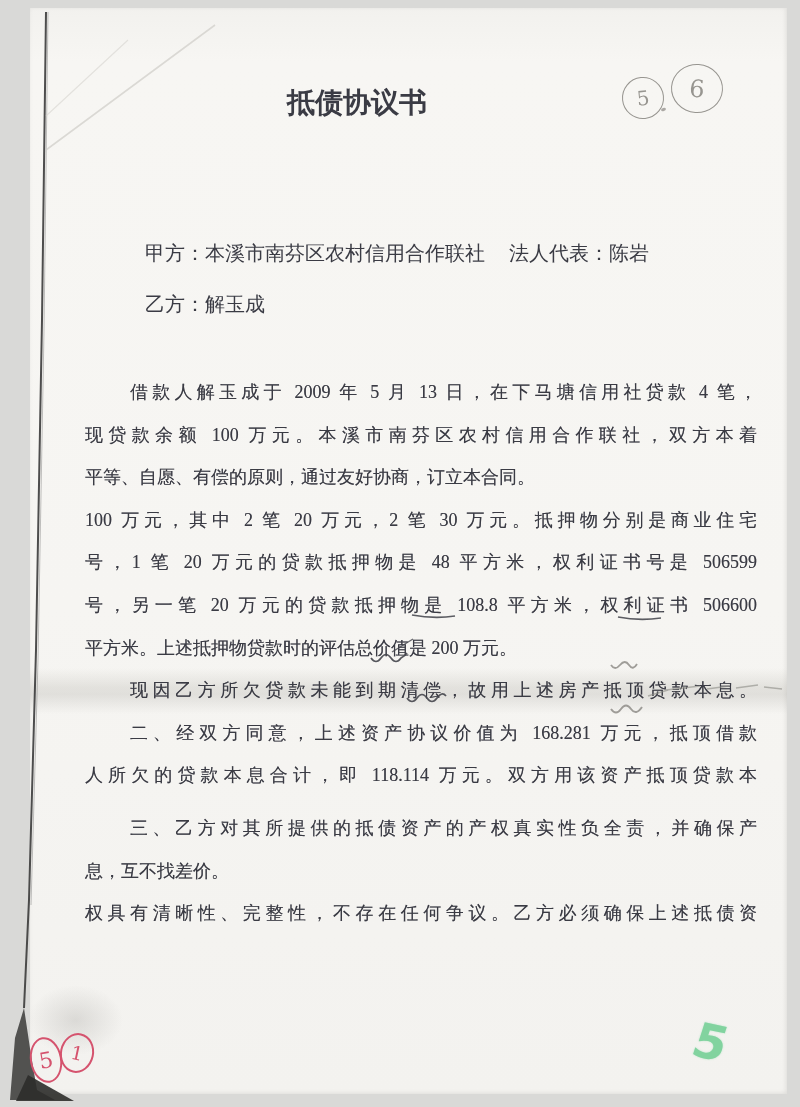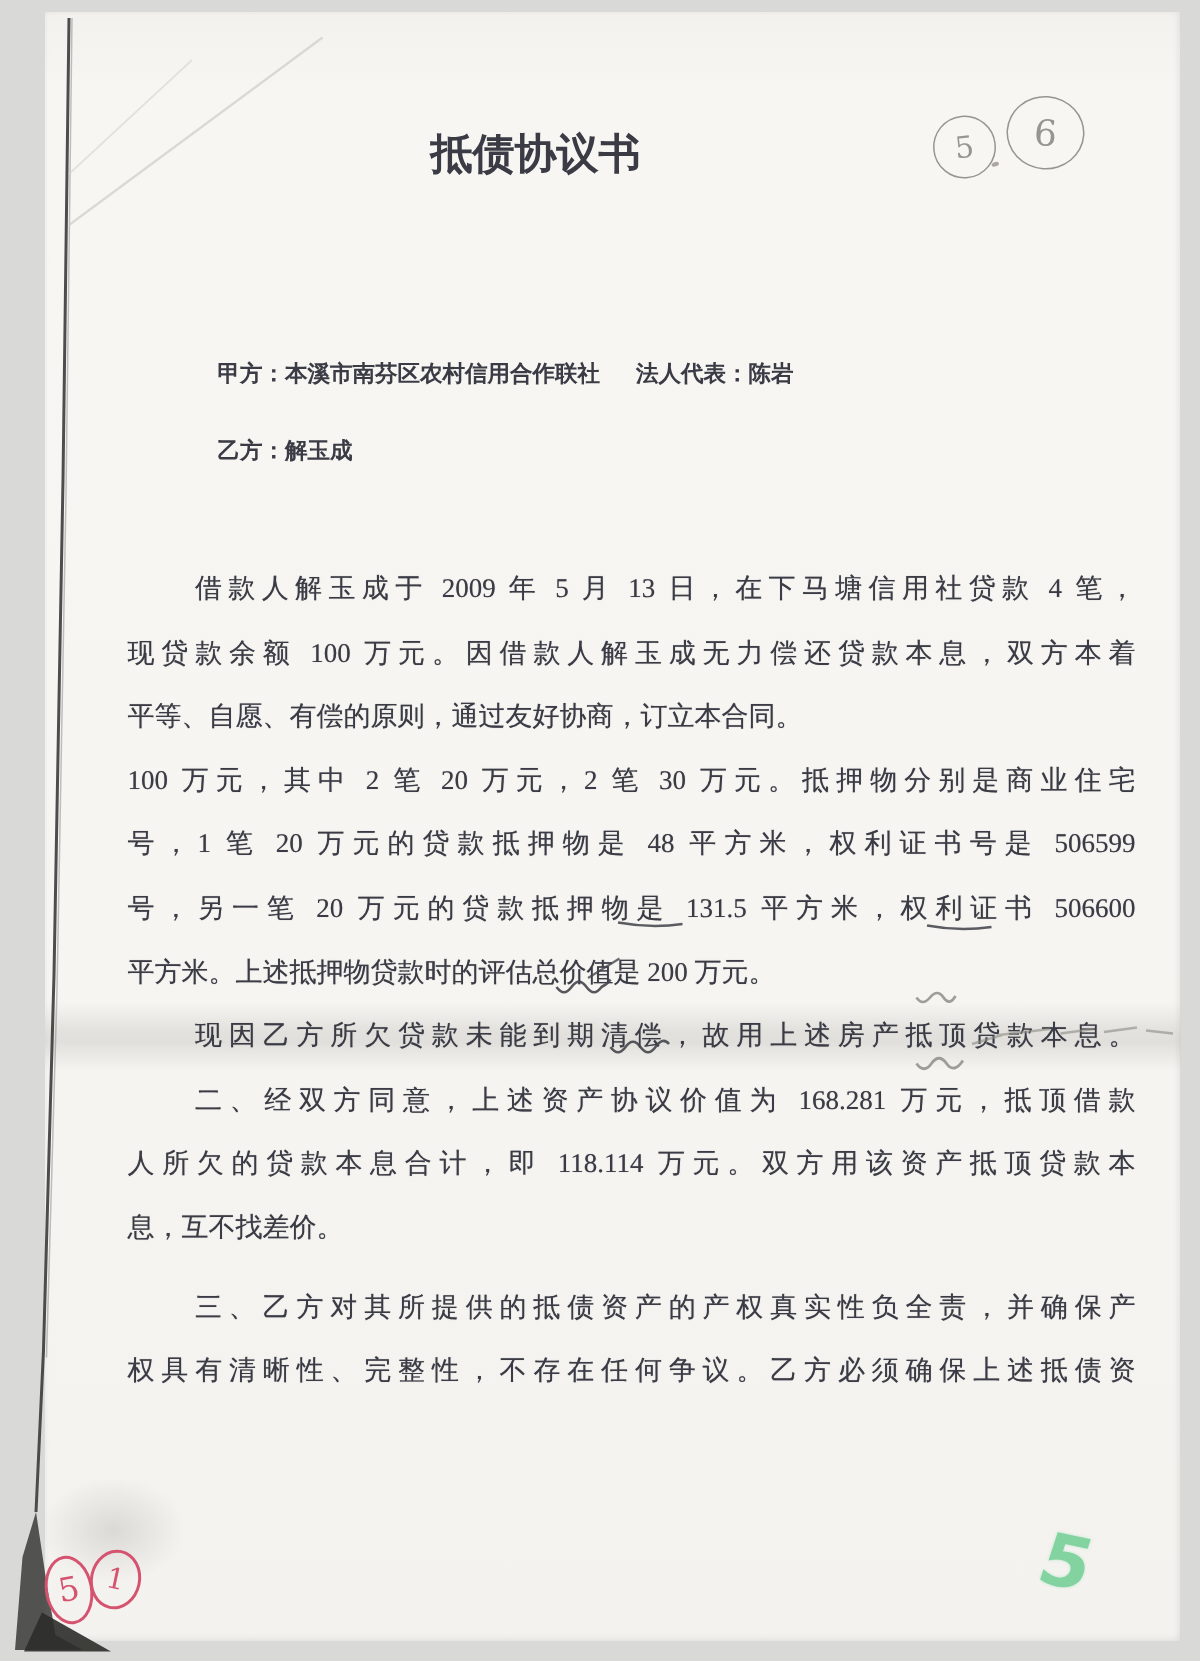--- a/index.html
+++ b/index.html
@@ -3,21 +3,21 @@
 <meta charset="utf-8">
 <style>
   html,body{margin:0;padding:0;background:#d9d9d7;}
   .stage{position:relative;width:800px;height:1107px;margin:0 auto;overflow:hidden;
          font-family:"Liberation Serif","DejaVu Serif",serif;}
   .paper{position:absolute;left:30px;top:8px;width:757px;height:1086px;
          background:linear-gradient(180deg,#f2f1ee 0%,#f7f6f3 5%,#f6f5f2 55%,#f3f2ef 100%);
          box-shadow:inset -2px 0 4px rgba(0,0,0,.05), inset 0 -2px 4px rgba(0,0,0,.04);}
   .doc-title{position:absolute;left:287px;top:84px;font-size:28px;font-weight:bold;
          color:var(--ink);letter-spacing:0px;white-space:nowrap;}
-  .party-line{position:absolute;left:145px;font-size:15px;font-weight:bold;color:var(--ink);
+  .party-line{position:absolute;left:145px;font-size:20px;font-weight:normal;color:var(--ink);
          white-space:nowrap;}
   .party-a{top:240px;} .party-b{top:291px;}
   .rep-gap{display:inline-block;width:24px;}
   .body-text{position:absolute;left:85px;top:371px;width:672px;color:var(--ink);
          font-size:18px;}
   .line{height:42.6px;line-height:42.6px;white-space:nowrap;text-shadow:0 0 .5px rgba(52,53,64,.55);}
   .line.fill{white-space:normal;text-align:justify;text-align-last:justify;text-justify:inter-character;}
   .line.indent{text-indent:45px;}
   .crease{position:absolute;left:30px;top:668px;width:757px;height:46px;pointer-events:none;
          background:linear-gradient(180deg,rgba(185,183,175,0) 0%,rgba(178,176,168,.28) 42%,
@@ -54,31 +54,31 @@
   <div class="party-line party-a">
     <span>甲方：</span><span>本溪市南芬区农村信用合作联社</span><span class="rep-gap"></span><span>法人代表：</span><span>陈岩</span>
   </div>
 
   <div class="party-line party-b">
     <span>乙方：</span><span>解玉成</span>
   </div>
 
   <div class="body-text">
       <div class="line indent fill">借款人解玉成于 2009 年 5 月 13 日，在下马塘信用社贷款 4 笔，</div>
-      <div class="line fill">现贷款余额 100 万元。因借款人解玉成无力偿还贷款本息，双方本着</div>
+      <div class="line fill">现贷款余额 100 万元。本溪市南芬区农村信用合作联社，双方本着</div>
       <div class="line">平等、自愿、有偿的原则，通过友好协商，订立本合同。</div>
       <div class="line fill">100 万元，其中 2 笔 20 万元，2 笔 30 万元。抵押物分别是商业住宅</div>
       <div class="line fill">号，1 笔 20 万元的贷款抵押物是 48 平方米，权利证书号是 506599</div>
-      <div class="line fill">号，另一笔 20 万元的贷款抵押物是 131.5 平方米，权利证书 506600</div>
+      <div class="line fill">号，另一笔 20 万元的贷款抵押物是 108.8 平方米，权利证书 506600</div>
       <div class="line">平方米。上述抵押物贷款时的评估总价值是 200 万元。</div>
       <div class="line indent fill">现因乙方所欠贷款未能到期清偿，故用上述房产抵顶贷款本息。</div>
       <div class="line indent fill">二、经双方同意，上述资产协议价值为 168.281 万元，抵顶借款</div>
       <div class="line fill">人所欠的贷款本息合计，即 118.114 万元。双方用该资产抵顶贷款本</div>
+      <div class="line indent fill" style="margin-top: 10px;">三、乙方对其所提供的抵债资产的产权真实性负全责，并确保产</div>
       <div class="line">息，互不找差价。</div>
-      <div class="line indent fill" style="margin-top: 10px;">三、乙方对其所提供的抵债资产的产权真实性负全责，并确保产</div>
       <div class="line fill">权具有清晰性、完整性，不存在任何争议。乙方必须确保上述抵债资</div>
     </div>
 
   <svg class="overlay" width="800" height="1107" viewBox="0 0 800 1107">
 
     <polyline points="46,12 42,320 36,650 29,900 24,1008" fill="none" stroke="#3b3b3b" stroke-width="2" opacity="0.9"></polyline>
     <polyline points="48,12 44,330 38,660 31,905" fill="none" stroke="#6a6a68" stroke-width="1" opacity="0.4"></polyline>
     <path d="M24,1008 L31,1055 L37,1090 L55,1100 L10,1100 L15,1038 Z" fill="#3a3a38" opacity="0.85"></path>
     <path d="M28,1075 L74,1101 L16,1101 Z" fill="#2c2c2a" opacity="0.9"></path>
 

